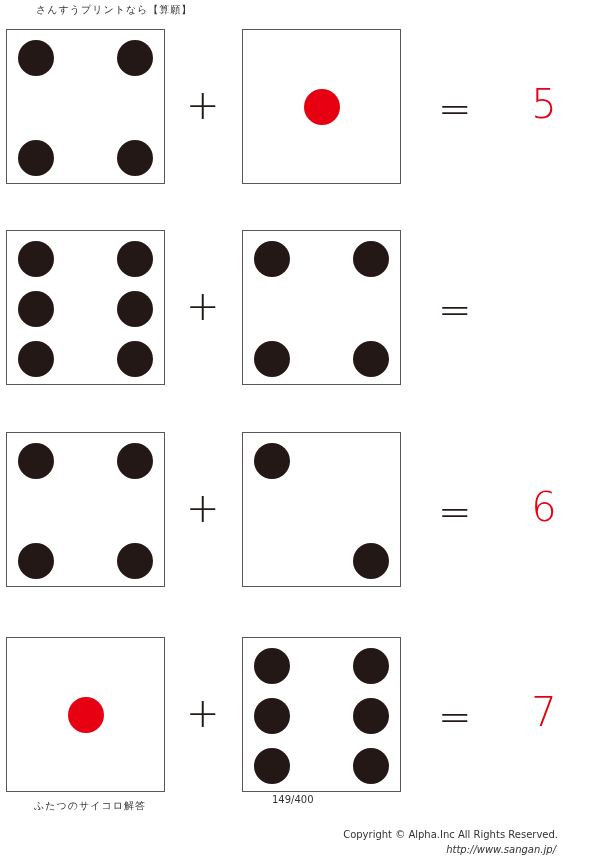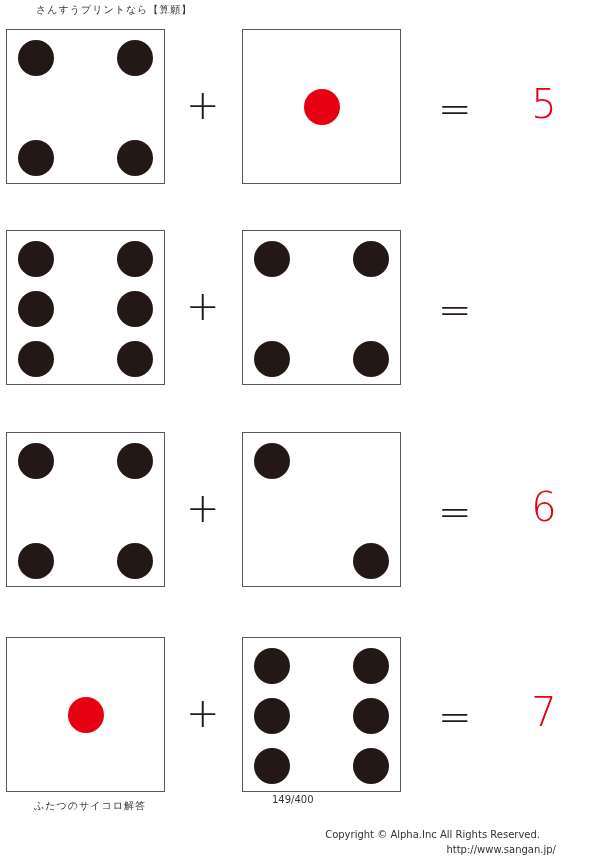--- a/index.html
+++ b/index.html
@@ -10,22 +10,22 @@
   .die.a{left:6px;}
   .die.b{left:242px;}
   .pip{position:absolute;width:36px;height:36px;border-radius:50%;background:#231815;transform:translate(-50%,-50%);}
   .pip.red{background:#e60012;}
   .op{position:absolute;font-size:40px;font-weight:200;line-height:1;color:#231815;}
   .plus{left:186px;top:56px;}
   .eq{left:438px;top:60px;}
   .ans{position:absolute;left:510px;width:68px;text-align:center;top:55px;font-size:40px;line-height:1;color:#e60012;font-weight:300;}
   .footer-left{position:absolute;left:34px;top:799px;font-size:10px;color:#333;letter-spacing:1px;}
   .footer-page{position:absolute;left:272px;top:794px;font-size:10px;color:#333;}
-  .footer-copy{position:absolute;right:60px;top:829px;font-size:10px;color:#333;text-align:right;}
-  .footer-url{position:absolute;right:44px;top:844px;font-size:10px;color:#333;text-align:right;}
+  .footer-copy{position:absolute;right:42px;top:829px;font-size:10px;color:#333;text-align:right;}
+  .footer-url{position:absolute;right:44px;top:844px;font-size:10px;color:#333;text-align:right;font-style:italic;}
 </style>
 </head>
 <body>
 
 <div class="header">さんすうプリントなら【算願】</div>
 
 <div class="row" style="top:29px">
   <div class="die a">
       <span class="pip" style="left: 29px; top: 28px;"></span>
       <span class="pip" style="left: 128px; top: 28px;"></span>

